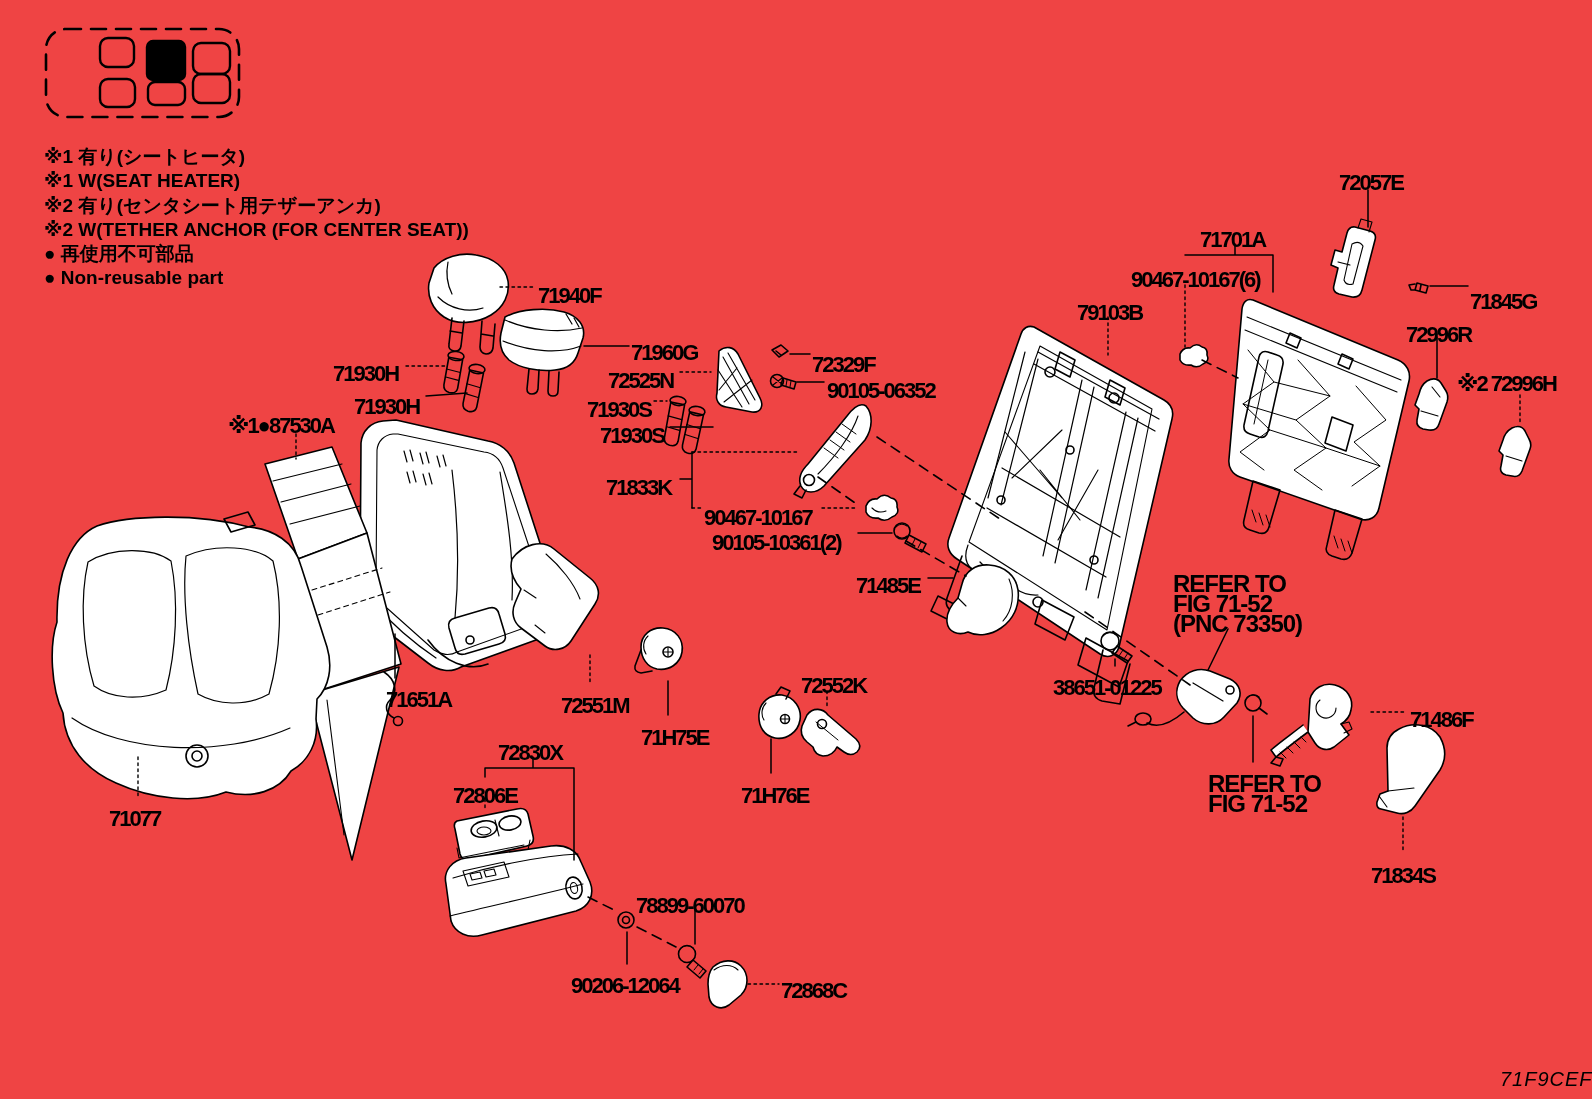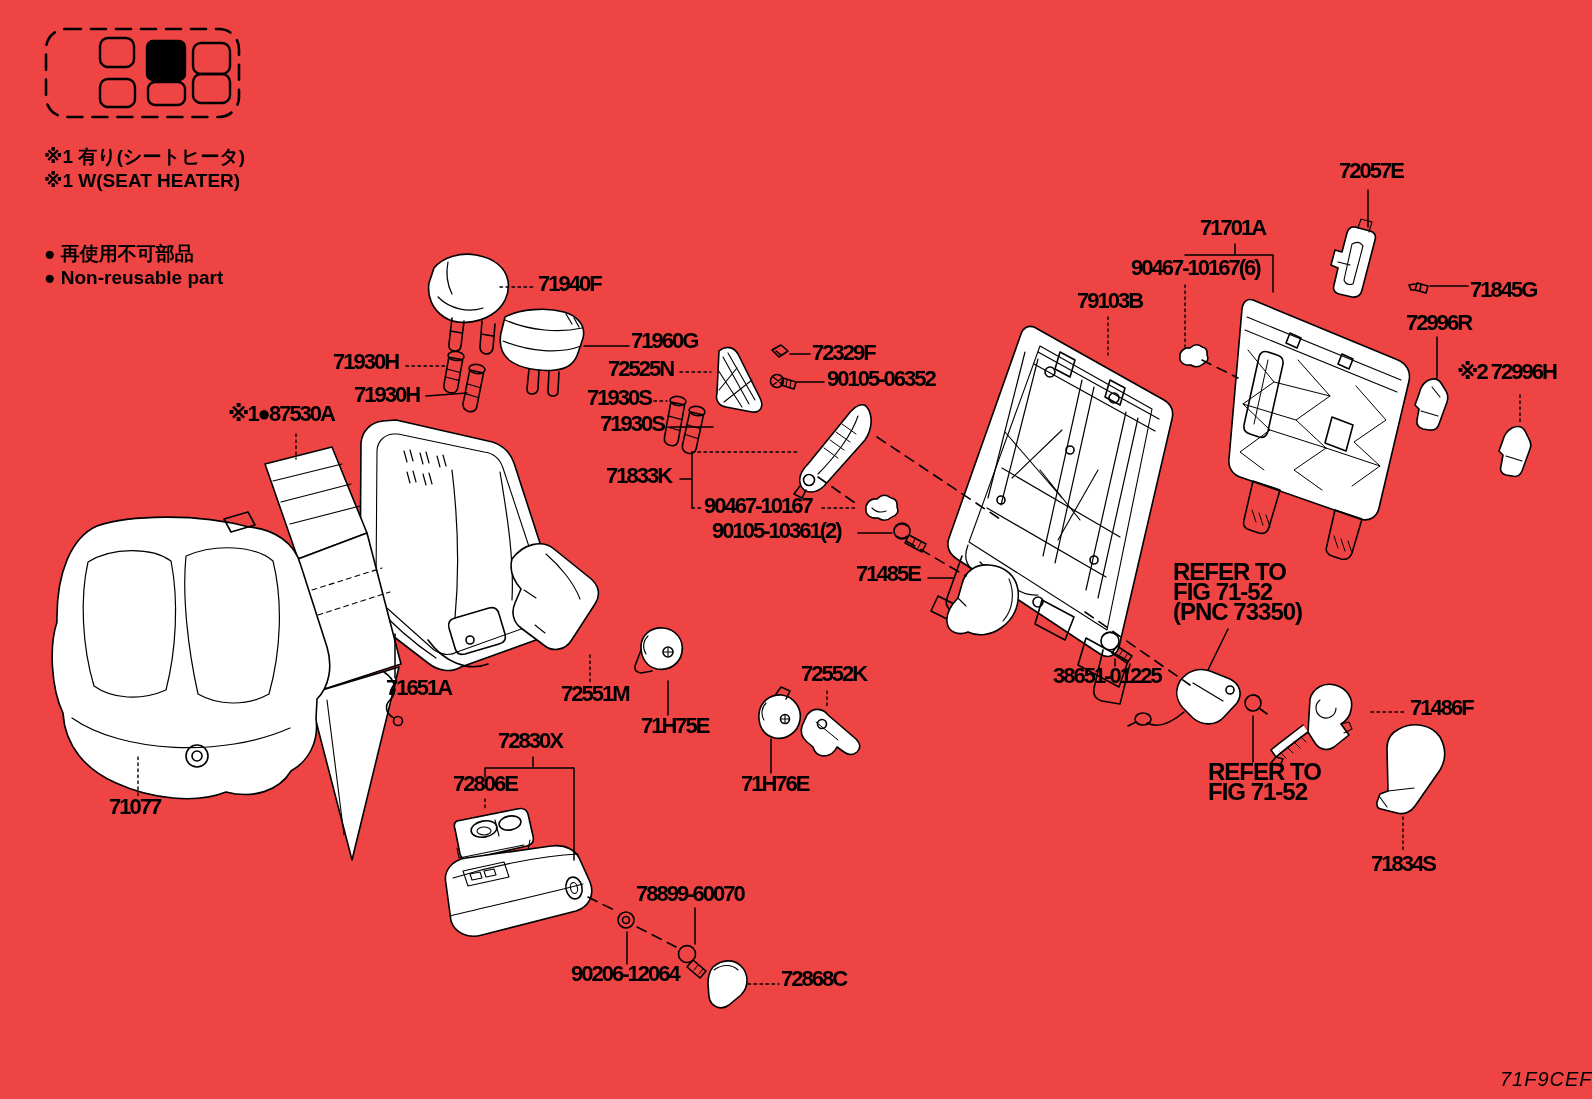--- a/index.html
+++ b/index.html
@@ -1,20 +1,20 @@
 <!DOCTYPE html>
 <html><head>
 <meta charset="utf-8">
 <style>
   html,body{margin:0;padding:0;background:#fff;}
   .stage{position:relative;width:1592px;height:1099px;background:#ef4444;overflow:hidden;
          font-family:"Liberation Sans","DejaVu Sans",sans-serif;color:#000;}
   .stage svg{position:absolute;left:0;top:0;}
   .plabel{position:absolute;font-weight:700;font-size:22px;line-height:22px;letter-spacing:-2px;
-          white-space:pre-line;color:#000;}
+          white-space:pre-line;color:#000;margin-top:12px;}
   .refer{font-size:24px;line-height:20px;letter-spacing:-1px;}
   .note{position:absolute;left:44px;font-weight:700;font-size:19px;line-height:22px;color:#000;white-space:pre;}
   .figcode{position:absolute;font-weight:400;font-size:20px;letter-spacing:1px;color:#000;font-style:italic;}
 </style>
 </head>
 <body>
 
 <div class="stage">
 
 <svg width="1592" height="1099" viewBox="0 0 1592 1099" fill="none" stroke="#000" stroke-width="1.6" stroke-linecap="round" stroke-linejoin="round">
@@ -291,20 +291,22 @@
     <path d="M858,533 H892"></path>
   </g>
 
   <g stroke-width="1.6" stroke-dasharray="10 7">
     <path d="M877,437 L1003,521 M818,477 L858,505 M906,541 L966,576 M1085,612 L1190,685 M588,897 L616,911 M637,927 L676,947 M1202,360 L1238,378"></path>
   </g>
 </svg>
 
   <div class="note" style="top:146px">※1 有り(シートヒータ)</div>
   <div class="note" style="top:170px">※1 W(SEAT HEATER)</div>
+  <div class="note" style="top:195px">※2 有り(センタシート用テザーアンカ)</div>
+  <div class="note" style="top:219px">※2 W(TETHER ANCHOR (FOR CENTER SEAT))</div>
   <div class="note" style="top:243px">● 再使用不可部品</div>
   <div class="note" style="top:267px">● Non-reusable part</div>
 
   <div class="plabel" style="left:538px;top:273px">71940F</div>
   <div class="plabel" style="left:631px;top:330px">71960G</div>
   <div class="plabel" style="left:608px;top:358px">72525N</div>
   <div class="plabel" style="left:812px;top:342px">72329F</div>
   <div class="plabel" style="left:827px;top:368px">90105-06352</div>
   <div class="plabel" style="left:333px;top:351px">71930H</div>
   <div class="plabel" style="left:354px;top:384px">71930H</div>

